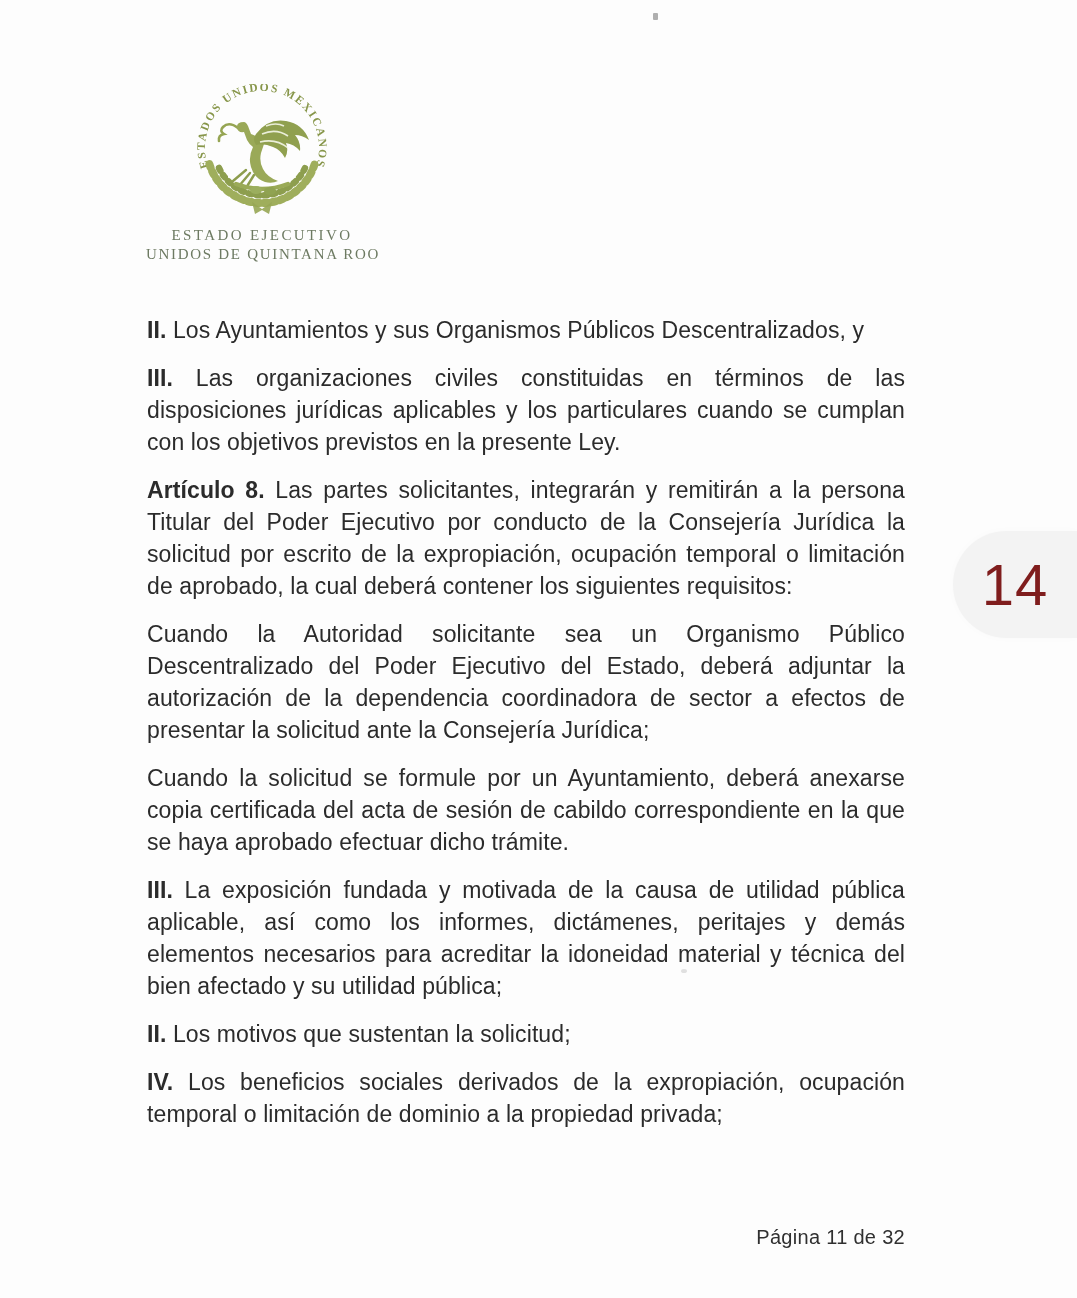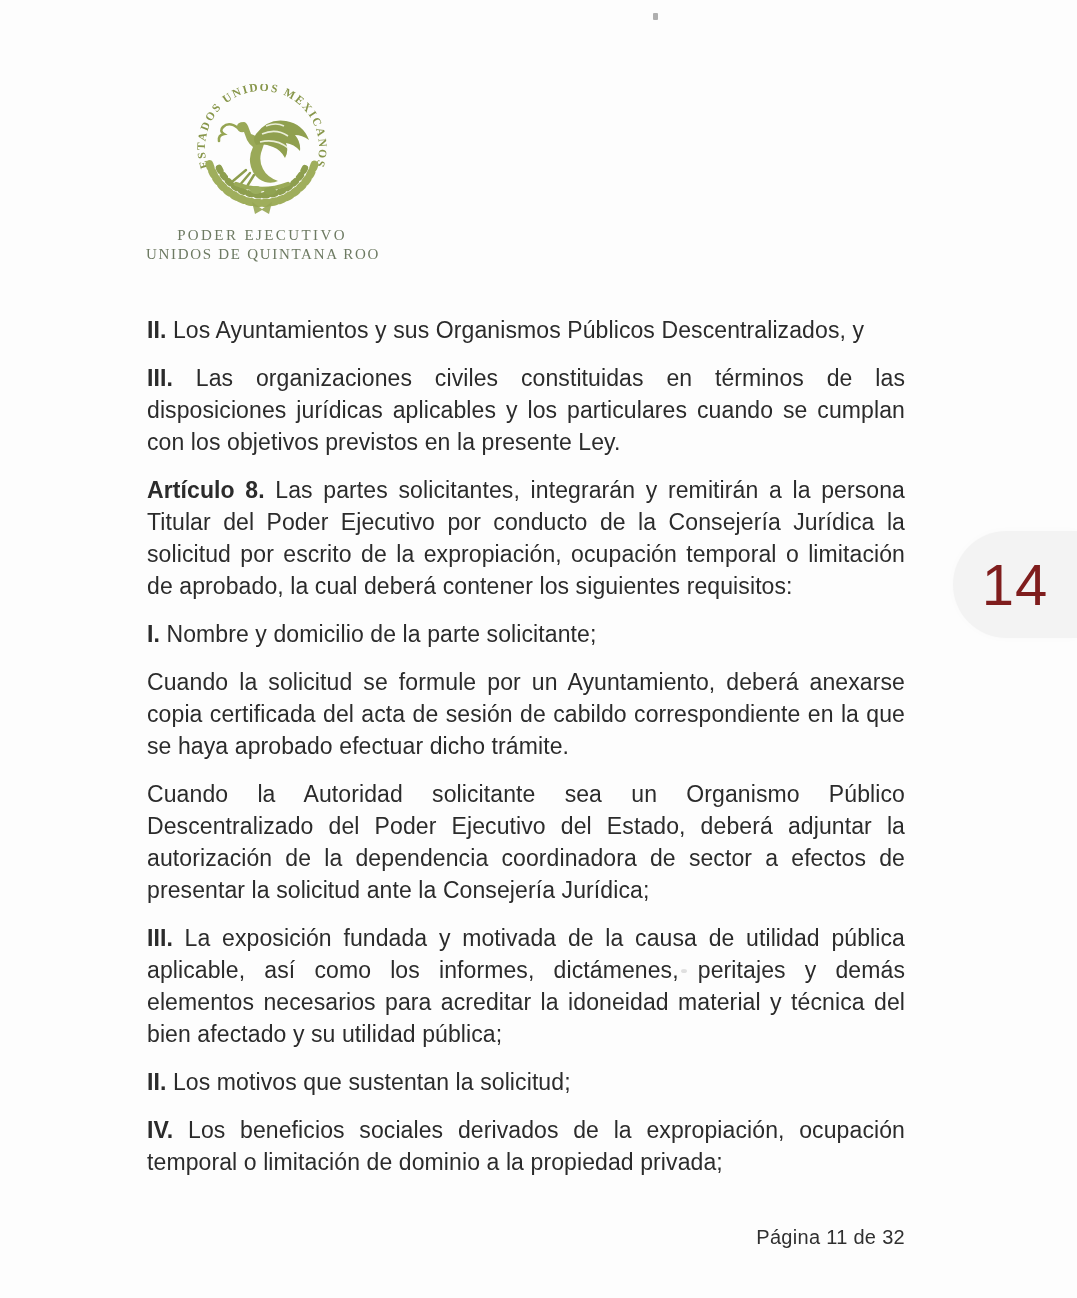--- a/index.html
+++ b/index.html
@@ -118,31 +118,30 @@
         <path d="M46 44 q-9 -7 -15 -1 q-4 4 1 7 q-6 1 -5 7" fill="none" stroke="#96a553" stroke-width="2.6" stroke-linecap="round"></path>
         <path d="M52 38 q-8 0 -7 6 q1 5 7 4 l3 8 q2 4 6 7 q-5 10 -2 20 q3 11 14 15 q7 2 13 -1 q-11 -4 -15 -12 q-4 -7 -2 -16 l3 -9 q-6 -8 -13 -10 l-3 -8 q-2 -4 -4 -4 z" fill="#9aa958"></path>
         <path d="M64 50 q12 -16 30 -13 q17 3 23 19 q-7 -5 -14 -5 q6 7 5 16 q-6 -7 -14 -8 q3 8 -1 15 q-4 -8 -12 -11 q-9 -4 -17 -2 q-4 -6 0 -11 z" fill="#90a04f"></path>
         <path d="M74 42 q10 -4 18 0 M70 50 q14 -6 26 2 M68 58 q16 -4 28 6" stroke="#f4f6e8" stroke-width="1.6" fill="none" opacity="0.9"></path>
         <path d="M54 86 l-13 11 M58 89 l-11 13 M62 91 l-8 13" stroke="#8d9d4d" stroke-width="2.4" stroke-linecap="round"></path>
         <path d="M44 100 q26 10 52 0" stroke="#9aaa57" stroke-width="4.5" fill="none" stroke-linecap="round"></path>
         <ellipse cx="64" cy="106" rx="6" ry="4" fill="#9bae5e"></ellipse>
         <ellipse cx="78" cy="107" rx="6" ry="4" fill="#90a352"></ellipse>
       </g>
     </svg>
-    <div class="lh-line">PODER EJECUTIVO</div>
+    <div class="lh-line">ESTADO EJECUTIVO</div>
     <div class="lh-line l2">UNIDOS DE QUINTANA ROO</div>
   </div>
 
   <div class="content">
     <p><b>II.</b><span> Los Ayuntamientos y sus Organismos Públicos Descentralizados, y</span></p>
     <p><b>III.</b><span> Las organizaciones civiles constituidas en términos de las disposiciones jurídicas aplicables y los particulares cuando se cumplan con los objetivos previstos en la presente Ley.</span></p>
     <p><b>Artículo 8.</b><span> Las partes solicitantes, integrarán y remitirán a la persona Titular del Poder Ejecutivo por conducto de la Consejería Jurídica la solicitud por escrito de la expropiación, ocupación temporal o limitación de aprobado, la cual deberá contener los siguientes requisitos:</span></p>
-    <p><b>I.</b><span> Nombre y domicilio de la parte solicitante;</span></p>
+    <p><b></b><span>Cuando la Autoridad solicitante sea un Organismo Público Descentralizado del Poder Ejecutivo del Estado, deberá adjuntar la autorización de la dependencia coordinadora de sector a efectos de presentar la solicitud ante la Consejería Jurídica;</span></p>
     <p><b></b><span>Cuando la solicitud se formule por un Ayuntamiento, deberá anexarse copia certificada del acta de sesión de cabildo correspondiente en la que se haya aprobado efectuar dicho trámite.</span></p>
-    <p><b></b><span>Cuando la Autoridad solicitante sea un Organismo Público Descentralizado del Poder Ejecutivo del Estado, deberá adjuntar la autorización de la dependencia coordinadora de sector a efectos de presentar la solicitud ante la Consejería Jurídica;</span></p>
     <p><b>III.</b><span> La exposición fundada y motivada de la causa de utilidad pública aplicable, así como los informes, dictámenes, peritajes y demás elementos necesarios para acreditar la idoneidad material y técnica del bien afectado y su utilidad pública;</span></p>
     <p><b>II.</b><span> Los motivos que sustentan la solicitud;</span></p>
     <p><b>IV.</b><span> Los beneficios sociales derivados de la expropiación, ocupación temporal o limitación de dominio a la propiedad privada;</span></p>
   </div>
 
   <div class="page-tab">
     <span>14</span>
   </div>
 
   <div class="footer">Página 11 de 32</div>

